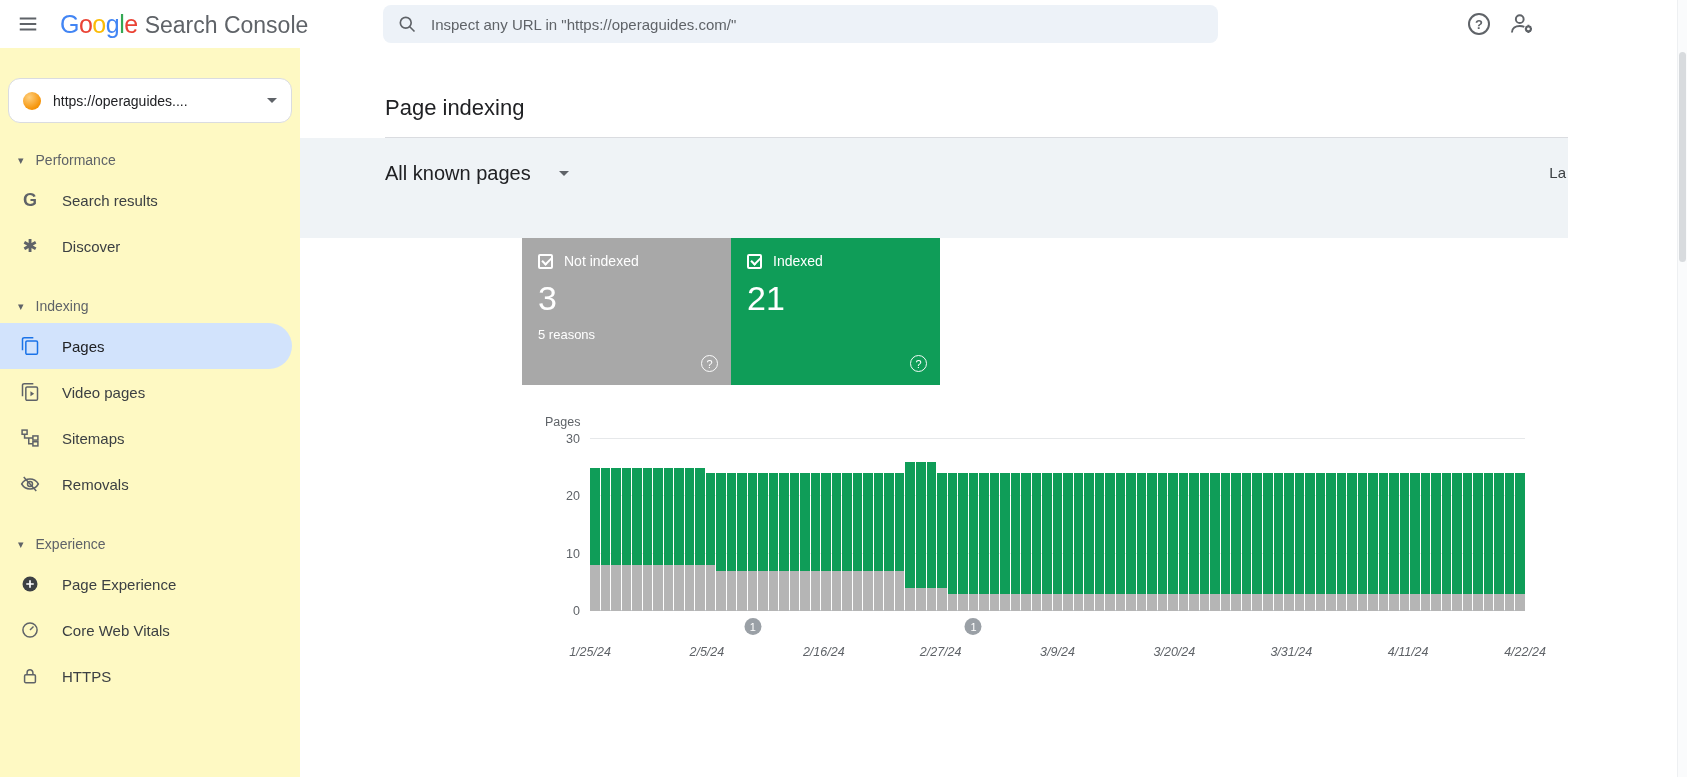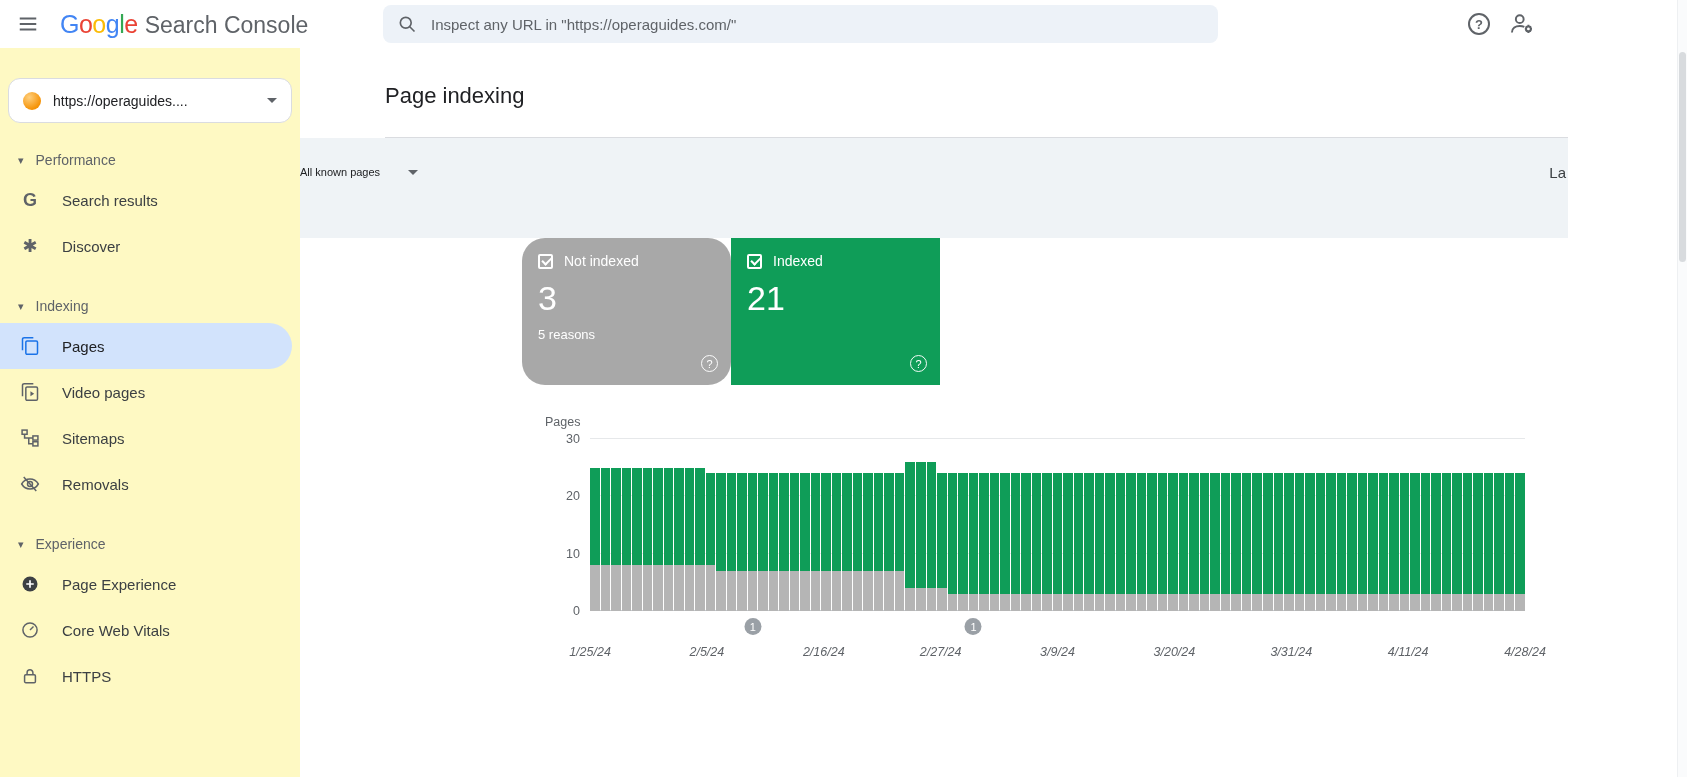--- a/index.html
+++ b/index.html
@@ -54,26 +54,26 @@
     font-size:15px; color:#3c4043; cursor:pointer; border-radius:0 23px 23px 0; margin-right:8px;
   }
   .nav-item.selected { background:#d2e3fc; color:#202124; }
   .nav-icon { width:24px; height:24px; display:flex; align-items:center; justify-content:center; flex:none; }
   .g-glyph { font-size:18px; font-weight:700; color:#5f6368; }
   .asterisk-glyph { font-size:18px; color:#5f6368; }
   
   main { margin-left:300px; padding-top:48px; }
   .title-row {
     margin-left:85px; width:1183px; height:90px;
-    display:flex; align-items:flex-end; padding-bottom:28px;
+    display:flex; align-items:flex-end; padding-bottom:16px;
     border-bottom:1px solid #dadce0;
   }
   .page-title { font-size:22px; color:#202124; }
   .band { width:1268px; height:100px; background:#eff3f6; position:relative; padding-top:24px; }
-  .filter { display:inline-flex; align-items:center; gap:28px; font-size:11px; color:#202124; cursor:pointer; }
+  .filter { margin-left:85px; display:inline-flex; align-items:center; gap:28px; font-size:20px; color:#202124; cursor:pointer; }
   .last-updated { position:absolute; right:2px; top:26px; font-size:15px; color:#3c4043; white-space:nowrap; }
   .card-area { background:#fff; }
   .stat-cards { display:flex; margin-left:222px; }
   .stat-card { width:209px; height:147px; padding:15px 16px; position:relative; color:#fff; cursor:pointer; }
   .card-top { display:flex; align-items:center; gap:11px; font-size:14px; font-weight:500; }
   .card-checkbox { width:15px; height:15px; border:2px solid #fff; border-radius:2px; position:relative; flex:none; }
   .card-checkbox::after {
     content:""; position:absolute; left:1.5px; top:1px; width:8px; height:4px;
     border-left:2px solid #fff; border-bottom:2px solid #fff; transform:rotate(-45deg);
   }
@@ -260,21 +260,21 @@
   <div class="band">
     <div class="filter">
       <span>All known pages</span>
       <span class="caret-down"></span>
     </div>
     <span class="last-updated">La</span>
   </div>
 
   <div class="card-area">
     <div class="stat-cards">
-      <div class="stat-card" style="background: rgb(168, 168, 168); border-radius: 23px;">
+      <div class="stat-card" style="background: rgb(168, 168, 168);">
         <div class="card-top">
           <span class="card-checkbox"></span>
           <span>Not indexed</span>
         </div>
         <div class="card-value">3</div>
         <div class="card-sub">5 reasons</div>
         <span class="card-help">?</span>
       </div>
       <div class="stat-card" style="background: rgb(15, 157, 88);">
         <div class="card-top">
@@ -665,21 +665,21 @@
         </div>
       <div class="x-axis">
           <div class="xtick" style="left: 0%;">1/25/24</div>
           <div class="xtick" style="left: 12.5%;">2/5/24</div>
           <div class="xtick" style="left: 25%;">2/16/24</div>
           <div class="xtick" style="left: 37.5%;">2/27/24</div>
           <div class="xtick" style="left: 50%;">3/9/24</div>
           <div class="xtick" style="left: 62.5%;">3/20/24</div>
           <div class="xtick" style="left: 75%;">3/31/24</div>
           <div class="xtick" style="left: 87.5%;">4/11/24</div>
-          <div class="xtick" style="left: 100%;">4/28/24</div>
+          <div class="xtick" style="left: 100%;">4/22/24</div>
         </div>
     </div>
   </div>
 </main>
 
 <div class="scrollbar">
   <div class="scroll-thumb"></div>
 </div>
 
 </body></html>

